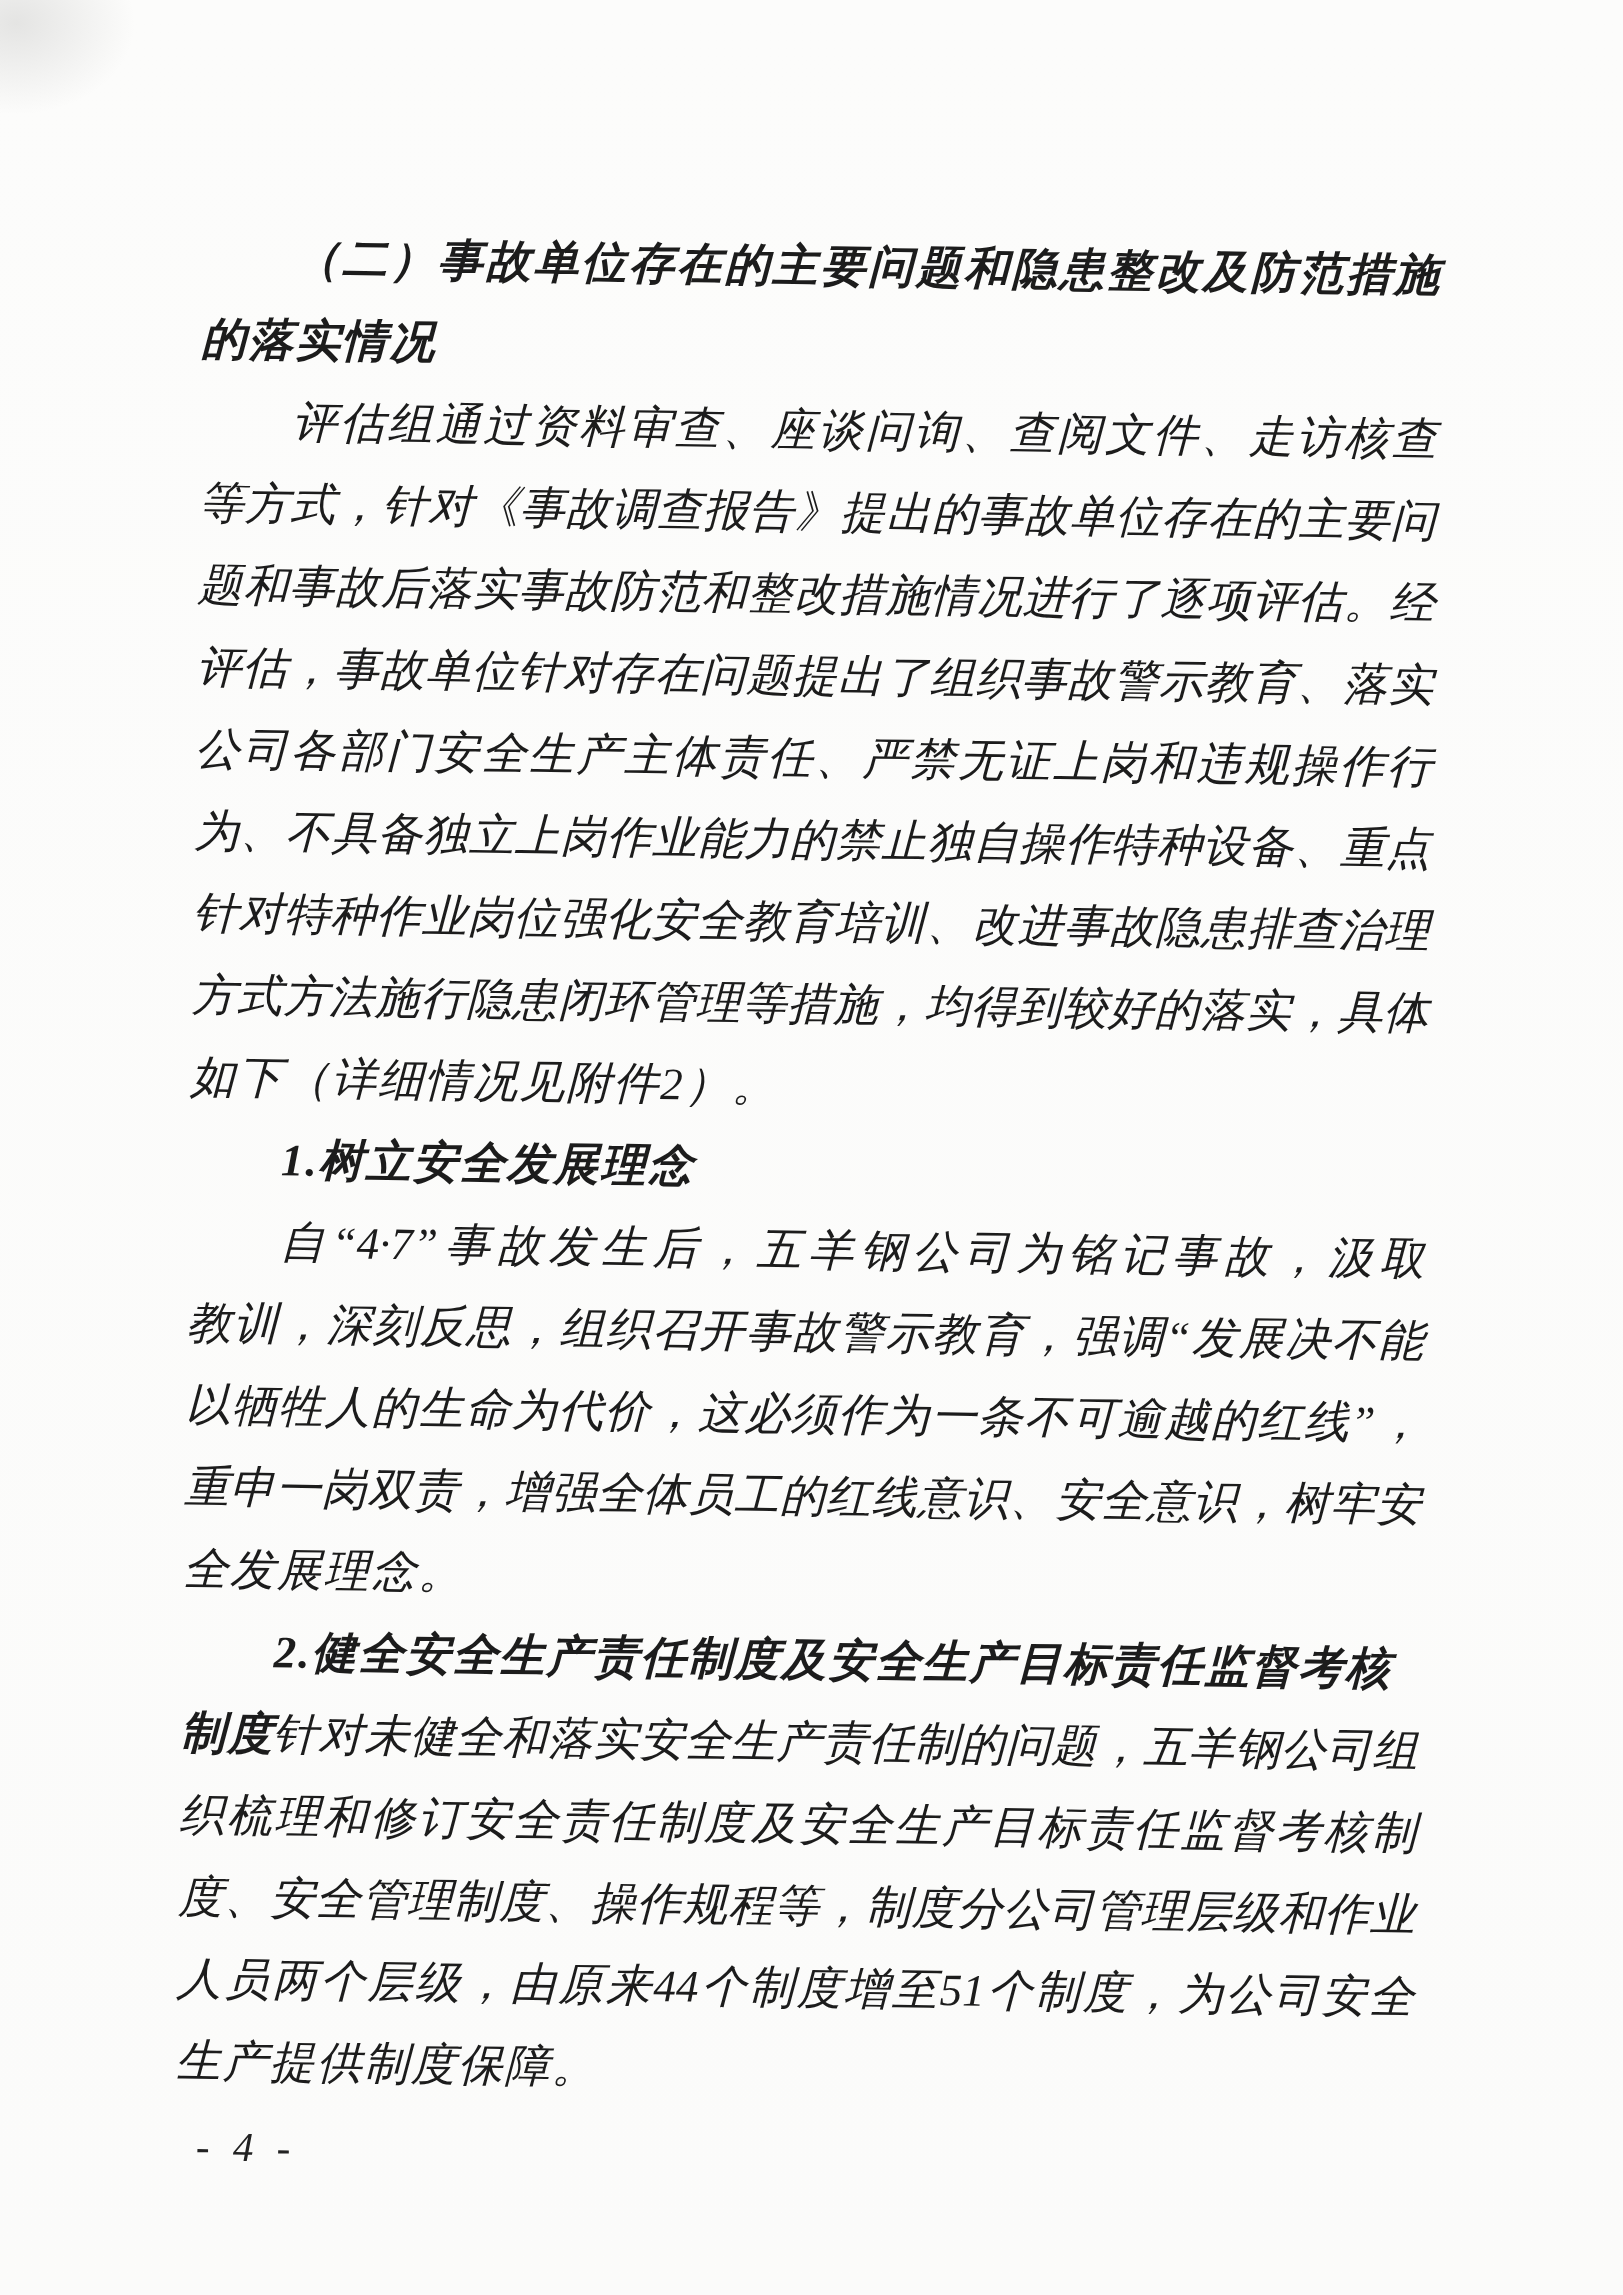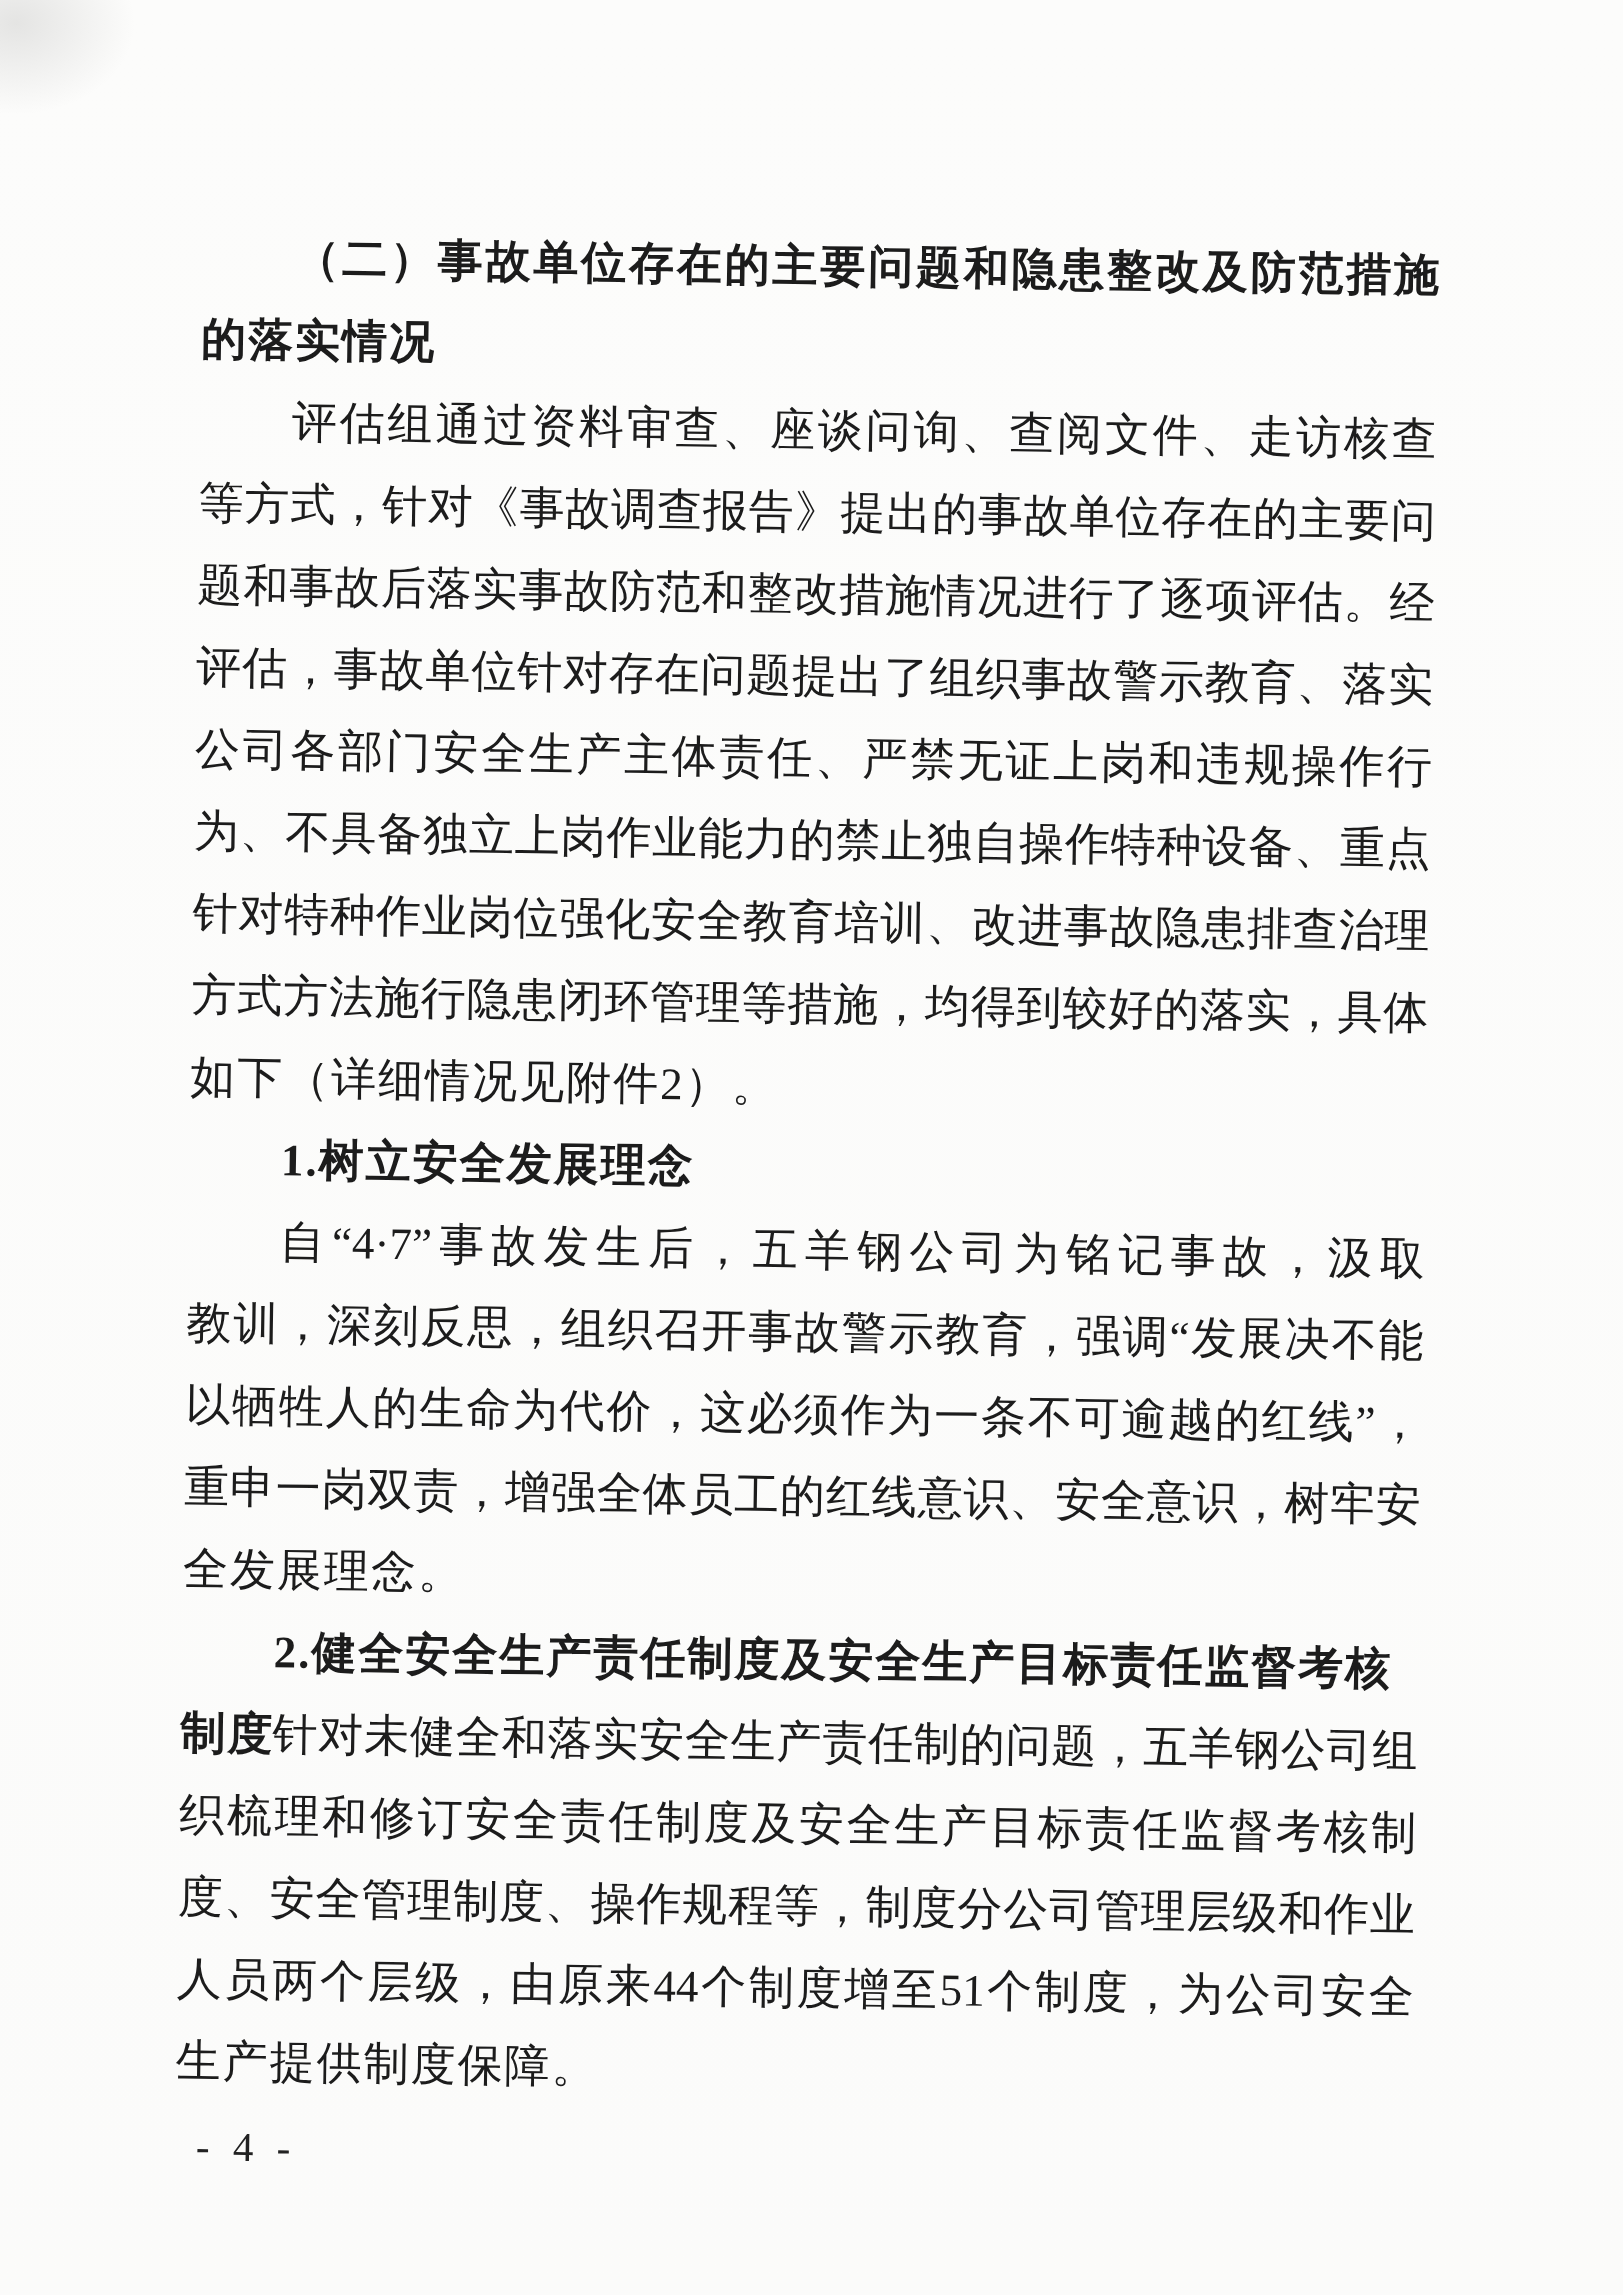--- a/index.html
+++ b/index.html
@@ -9,20 +9,21 @@
   }
   .page {
     position: relative;
     width: 1623px;
     height: 2295px;
     background:
       radial-gradient(ellipse 170px 131px at 1% 1%, rgba(120,120,118,0.18), rgba(120,120,118,0) 70%),
       linear-gradient(180deg, #fcfcfb 0%, #fbfbfa 100%);
     overflow: hidden;
     font-family: "Liberation Serif", "DejaVu Serif", serif;
+    font-style: italic;
   }
   .content {
     position: absolute;
     left: 203px;
     top: 216px;
     width: 1237px;
     transform: rotate(0.85deg);
     transform-origin: 0 0;
     color: #1c1c1c;
     font-size: 45px;

